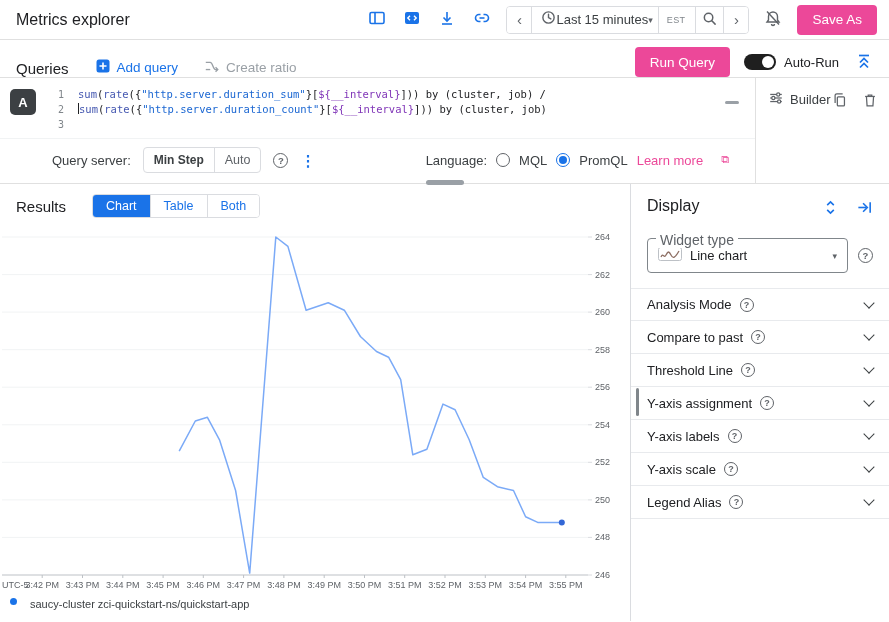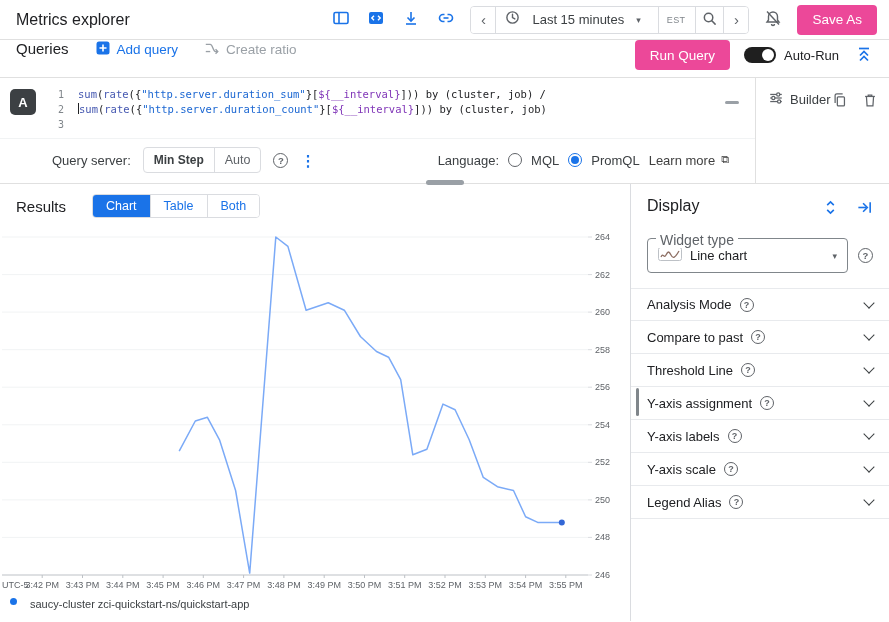--- a/index.html
+++ b/index.html
@@ -9,28 +9,28 @@
   
   .topbar { height: 40px; display: flex; align-items: center; padding: 0 12px 0 16px; border-bottom: 1px solid #e0e0e0; }
   .page-title { font-size: 16px; color: #202124; }
   .topbar-right { margin-left: auto; display: flex; align-items: center; gap: 13px; }
   .icon-btn { background: none; border: none; padding: 2px; cursor: pointer; display: flex; align-items: center; }
   .time-control { display: flex; align-items: stretch; border: 1px solid #dadce0; border-radius: 4px; height: 28px; overflow: hidden; }
   .tc-btn { width: 25px; display: flex; align-items: center; justify-content: center; color: #5f6368; font-size: 15px; background: #fff; border: none; cursor: pointer; }
   .tc-prev { border-right: 1px solid #dadce0; }
   .tc-next { border-left: 1px solid #dadce0; }
   .tc-search { border-left: 1px solid #dadce0; width: 28px; }
-  .time-main { display: flex; align-items: center; gap: 12px; padding: 0 4px 0 9px; cursor: pointer; }
+  .time-main { display: flex; align-items: center; gap: 0; padding: 0 4px 0 9px; cursor: pointer; }
   .time-value { font-size: 13px; color: #3c4043; white-space: nowrap; }
   .caret { font-size: 9px; color: #5f6368; }
   .tz { font-size: 9px; color: #80868b; border-left: 1px solid #dadce0; padding: 0 6px 0 8px; margin-left: 5px; display: flex; align-items: center; height: 100%; letter-spacing: .4px; }
   .btn-primary { background: #ec4899; color: #fff; border: none; border-radius: 4px; height: 30px; padding: 0 15px; font-size: 13.5px; font-weight: 500; font-family: "Liberation Sans", sans-serif; cursor: pointer; }
 
   
-  .queries-bar { height: 38px; display: flex; align-items: flex-start; gap: 26px; padding: 0 14px 0 16px; border-bottom: 1px solid #e0e0e0; }
+  .queries-bar { height: 38px; display: flex; align-items: flex-end; gap: 26px; padding: 0 14px 0 16px; border-bottom: 1px solid #e0e0e0; }
   .queries-title { font-size: 15px; color: #202124; }
   .link-btn { display: flex; align-items: center; gap: 6px; background: none; border: none; color: #1a73e8; font-size: 13.5px; font-weight: 500; font-family: "Liberation Sans", sans-serif; cursor: pointer; }
   .link-btn.disabled { color: #9aa0a6; }
   .qb-right { margin-left: auto; display: flex; align-items: center; gap: 14px; }
   .autorun { display: flex; align-items: center; gap: 8px; }
   .switch { width: 32px; height: 16px; border-radius: 9px; background: #1f1f1f; position: relative; cursor: pointer; }
   .switch::after { content: ""; position: absolute; right: 2px; top: 2px; width: 12px; height: 12px; border-radius: 50%; background: #fff; }
   .autorun-label { font-size: 13px; color: #202124; }
 
   
@@ -52,21 +52,21 @@
   .minstep-group { display: flex; align-items: stretch; border: 1px solid #dadce0; border-radius: 4px; height: 26px; overflow: hidden; cursor: pointer; }
   .ms-label { padding: 0 10px; font-size: 12px; font-weight: bold; color: #3c4043; display: flex; align-items: center; border-right: 1px solid #dadce0; }
   .ms-value { padding: 0 10px; font-size: 12.5px; color: #5f6368; display: flex; align-items: center; }
   .help-ic { width: 15px; height: 15px; flex: none; border: 1.4px solid #5f6368; border-radius: 50%; color: #5f6368; font-size: 9.5px; font-weight: bold; display: inline-flex; align-items: center; justify-content: center; cursor: pointer; }
   .more-dots { color: #1a73e8; font-size: 15px; font-weight: bold; background: none; border: none; cursor: pointer; line-height: 1; }
   .lang-group { margin-left: auto; display: flex; align-items: center; gap: 9px; padding-right: 12px; }
   .radio { width: 14px; height: 14px; border-radius: 50%; border: 1.6px solid #5f6368; position: relative; flex: none; cursor: pointer; }
   .radio.checked { border-color: #1a73e8; }
   .radio.checked::after { content: ""; position: absolute; inset: 2px; border-radius: 50%; background: #1a73e8; }
   .radio-label { font-size: 13px; color: #3c4043; }
-  .learn-more { display: flex; align-items: flex-start; gap: 6px; color: #404040; font-size: 13px; background: none; border: none; cursor: pointer; font-family: "Liberation Sans", sans-serif; }
+  .learn-more { display: flex; align-items: flex-start; gap: 18px; color: #ec4899; font-size: 13px; background: none; border: none; cursor: pointer; font-family: "Liberation Sans", sans-serif; }
   .ext-glyph { font-size: 11px; }
   .editor-right { width: 134px; flex: none; border-left: 1px solid #e0e0e0; padding: 12px 12px 0 12px; display: flex; align-items: flex-start; justify-content: space-between; }
   .builder-toggle { display: flex; align-items: center; gap: 6px; background: none; border: none; cursor: pointer; }
   .builder-label { font-size: 13px; color: #3c4043; font-weight: 500; }
   .er-icons { display: flex; align-items: center; gap: 10px; }
 
   
   .main-row { display: flex; position: relative; height: 437px; }
   .drag-handle { position: absolute; top: -4px; left: calc(50% - 19px); width: 38px; height: 5px; border-radius: 3px; background: #9aa0a6; z-index: 3; cursor: row-resize; }
 

